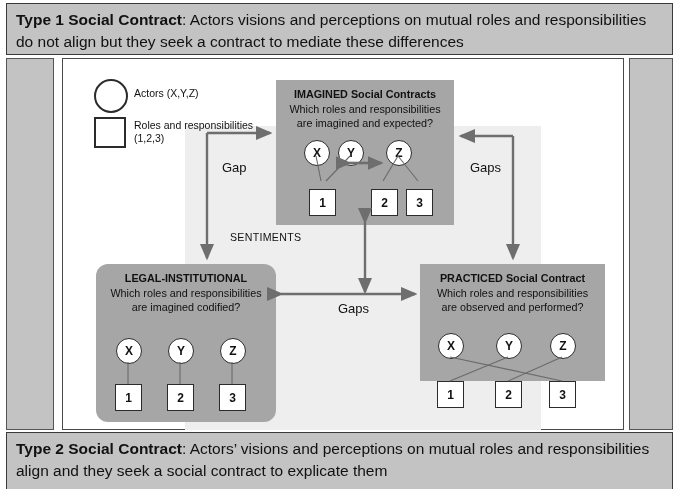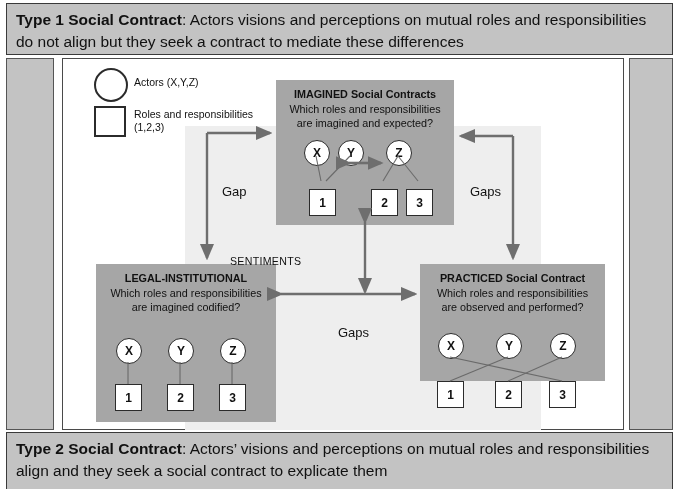--- a/index.html
+++ b/index.html
@@ -25,44 +25,44 @@
   
   #canvas{
     position:absolute;left:62px;top:58px;width:562px;height:372px;
     background:#ffffff;border:1.5px solid #4a4a4a;box-sizing:border-box;
   }
 
   
   #backdrop{position:absolute;left:185px;top:126px;width:356px;height:304px;background:#eeeeee;}
 
   
-  #legend{position:absolute;left:90px;top:64px;width:190px;height:70px;}
+  #legend{position:absolute;left:90px;top:75px;width:190px;height:70px;}
   .lg-circle{position:absolute;left:4px;top:4px;width:30px;height:30px;border:2px solid #2b2b2b;border-radius:50%;background:#fff;}
   .lg-square{position:absolute;left:4px;top:42px;width:28px;height:27px;border:2px solid #2b2b2b;background:#fff;}
   .lg-txt{position:absolute;font-size:10.5px;color:#111;line-height:1.25;}
   #lg-txt-actors{left:44px;top:12px;}
   #lg-txt-roles{left:44px;top:44px;width:140px;}
 
   
   .box{position:absolute;background:#a6a6a6;box-sizing:border-box;}
   #box-imagined{left:276px;top:72px;width:178px;height:145px;margin-top:8px;}
-  #box-legal{left:96px;top:264px;width:180px;height:158px;}
+  #box-legal{left:96px;top:264px;width:180px;height:158px;border-radius:12px;}
   #box-practiced{left:420px;top:264px;width:185px;height:117px;}
   .box-title{position:absolute;left:0;right:0;top:7px;text-align:center;font-size:10.8px;color:#111;line-height:1.35;padding:0 4px;}
   .box-title .t1{font-weight:bold;}
 
   
   .node{position:absolute;border:1.6px solid #2b2b2b;background:#fff;
         display:flex;align-items:center;justify-content:center;
         font-size:12px;font-weight:bold;color:#111;}
   .node.circ{width:24px;height:24px;border-radius:50%;}
   .node.sq{width:25px;height:25px;border:1.8px solid #2b2b2b;}
 
   
-  .arrowlabel{position:absolute;font-size:13px;color:#111;margin-top:24px;}
+  .arrowlabel{position:absolute;font-size:13px;color:#111;}
   #lbl-gap-left{left:222px;top:160px;}
   #lbl-gaps-right{left:470px;top:160px;}
   #lbl-gaps-center{left:338px;top:301px;}
   #lbl-sentiments{left:230px;top:231px;font-size:10.6px;font-weight:normal;letter-spacing:.3px;}
 
   svg.ov{position:absolute;left:0;top:0;width:685px;height:489px;pointer-events:none;}
 </style>
 </head>
 <body>
 

